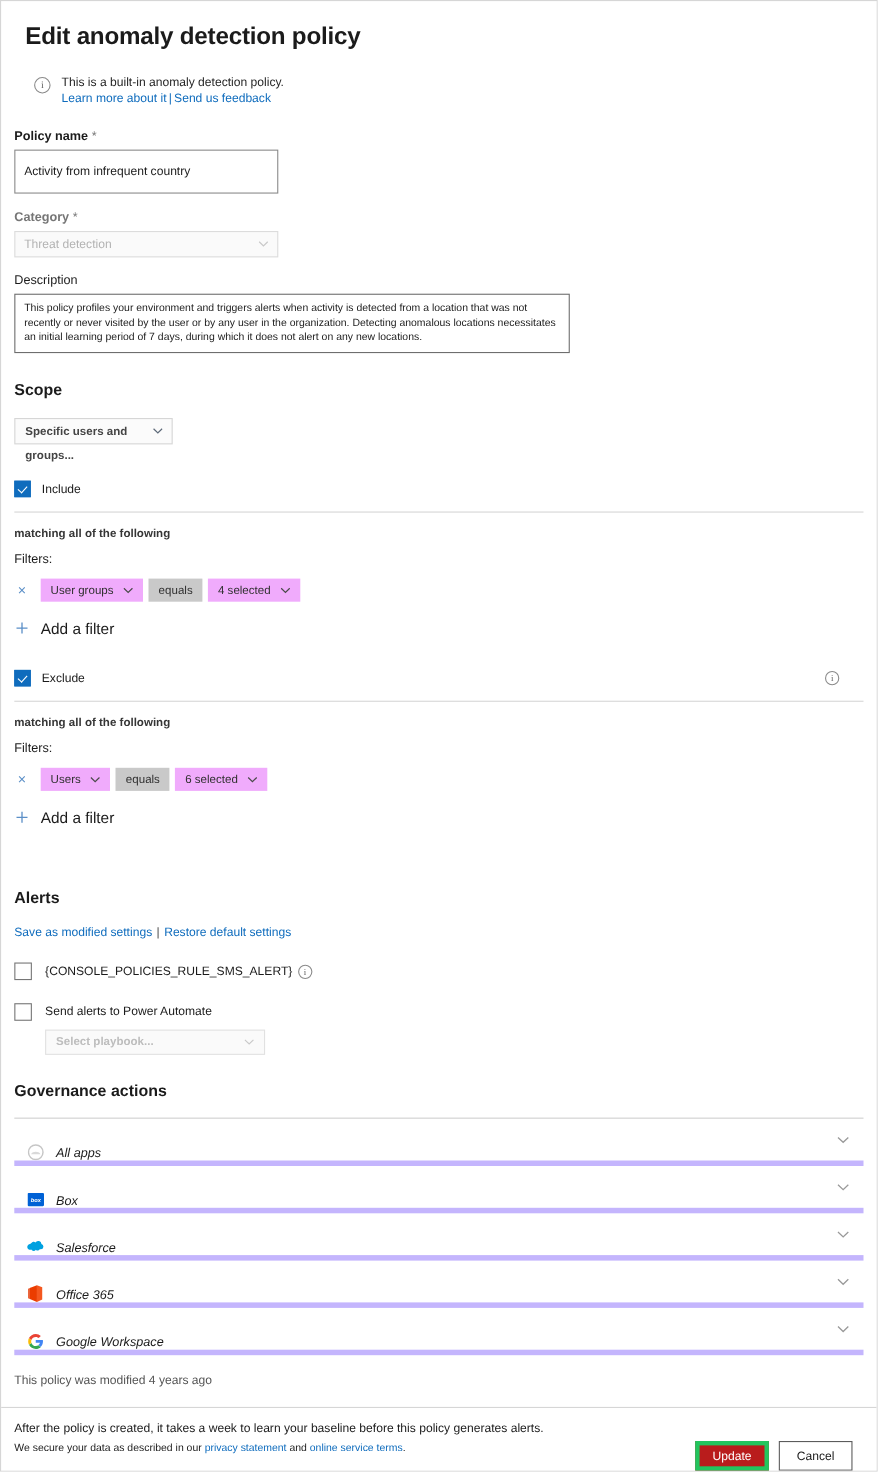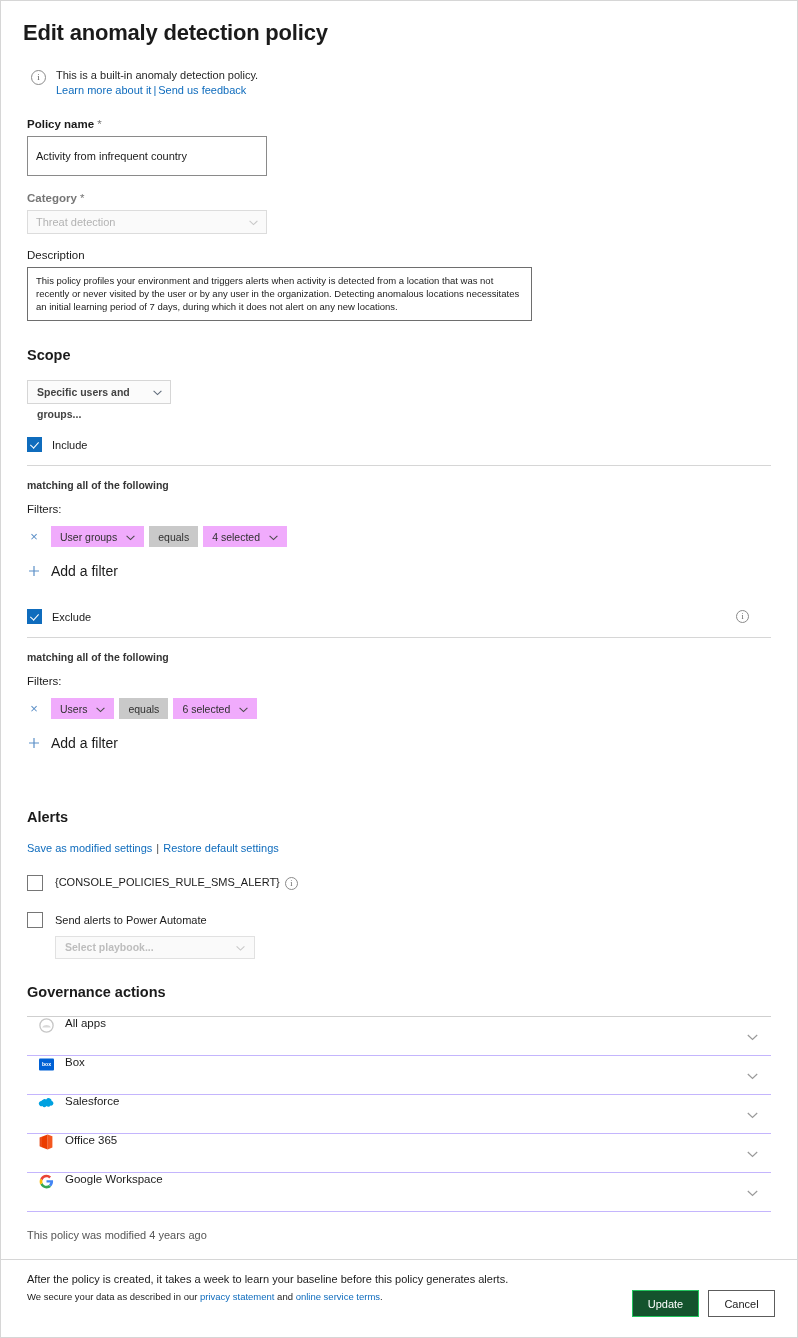--- a/index.html
+++ b/index.html
@@ -14,21 +14,21 @@
   .page {
     position: relative;
     width: 798px;
     height: 1338px;
     box-sizing: border-box;
     border: 1px solid #d6d6d6;
     background: #ffffff;
     overflow: hidden;
   }
   .inner {
-    padding: 0 26px;
+    padding: 0 12px;
   }
 
   
   .page-title {
     font-size: 22px;
     font-weight: bold;
     color: #1b1b1b;
     letter-spacing: -0.2px;
     margin: 19px 0 0 22px;
   }
@@ -301,24 +301,25 @@
     position: absolute;
     right: 9px;
     top: 50%;
     transform: translateY(-50%);
   }
 
   
   .gov-row {
     position: relative;
     display: flex;
-    align-items: flex-start;
+    align-items: flex-end;
     height: 38px;
-    border-bottom: 1px solid #c4b5fd;
+    border-bottom: 5px solid #c4b5fd;
     cursor: pointer;
+    font-style: italic;
   }
   .gov-row.first { border-top: 1px solid #cfcfcf; }
   .gov-icon {
     width: 16px;
     height: 16px;
     flex: 0 0 auto;
     margin-left: 11px;
     display: flex;
     align-items: center;
     justify-content: center;
@@ -353,22 +354,22 @@
     height: 27px;
     min-width: 67px;
     font-size: 11px;
     display: inline-flex;
     align-items: center;
     justify-content: center;
     cursor: pointer;
     padding: 0 10px;
   }
   .btn.primary {
-    background: #14532d;
-    border: 1px solid #22c55e;
+    background: #b91c1c;
+    border: 4px solid #22c55e;
     color: #ffffff;
   }
   .btn.secondary {
     background: #ffffff;
     border: 1px solid #5c5c5c;
     color: #1b1b1b;
   }
   .info-right {
     position: absolute;
     right: 22px;

